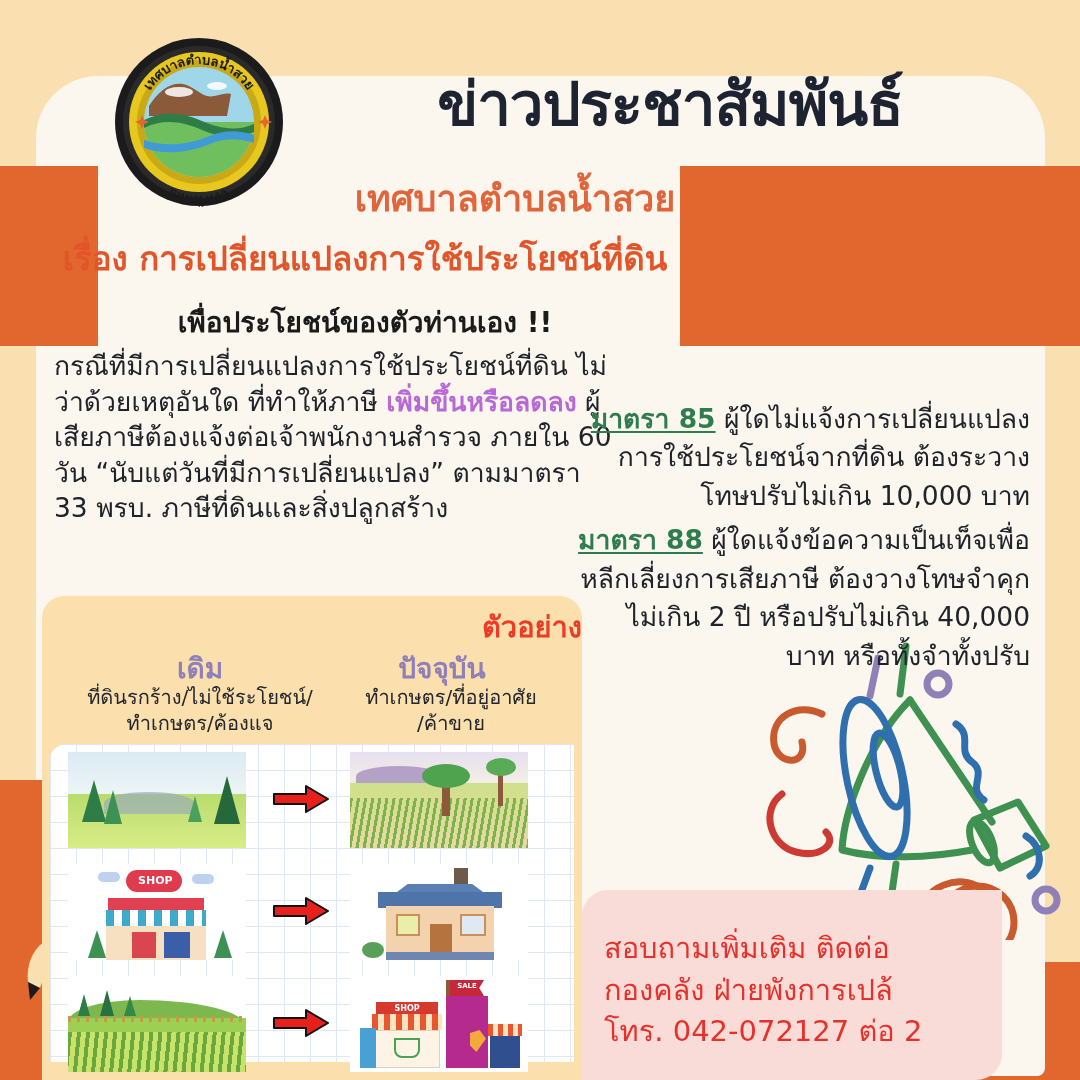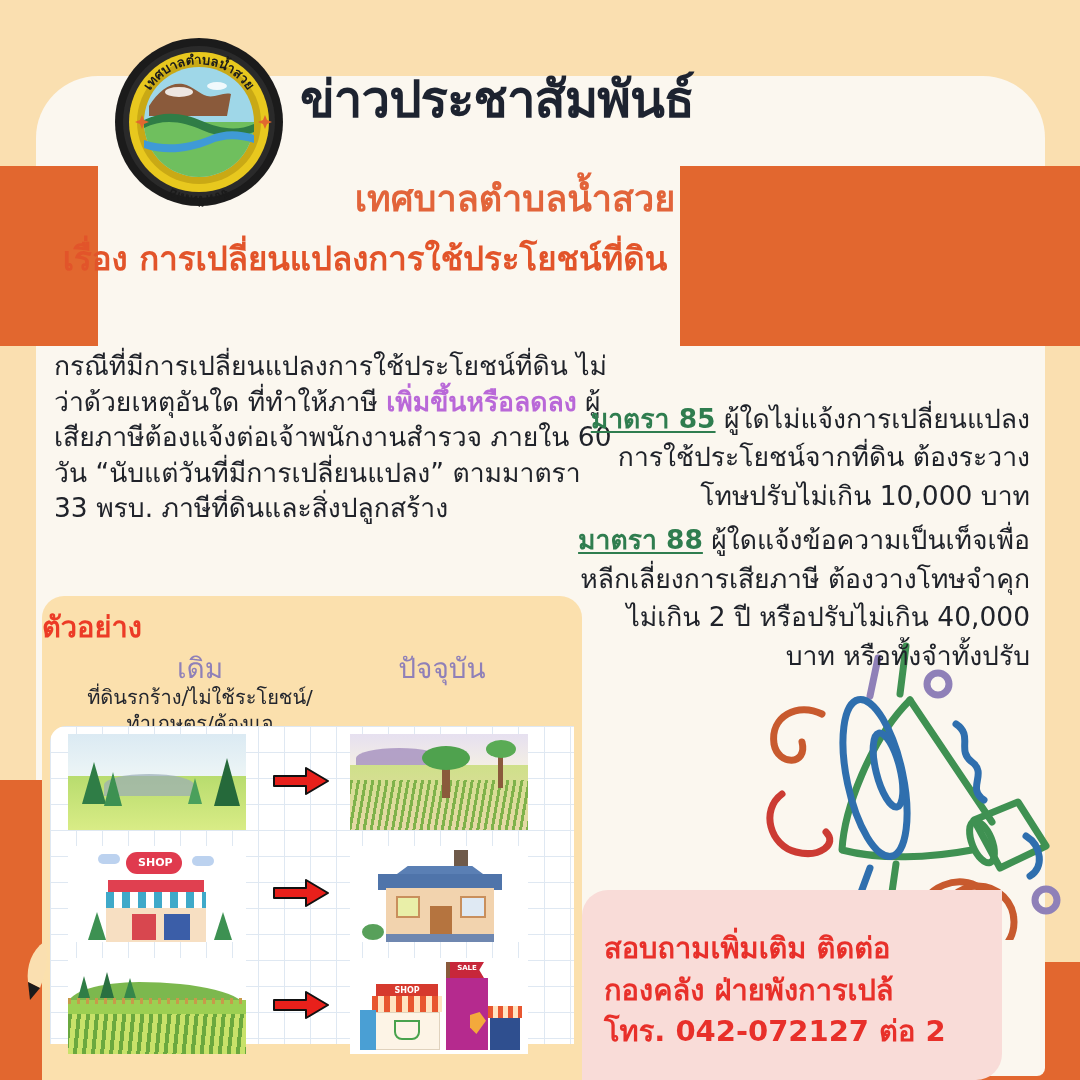--- a/index.html
+++ b/index.html
@@ -48,22 +48,22 @@
 
   
   .logo {
     position: absolute; left: 113px; top: 36px;
     width: 172px; height: 172px; z-index: 9;
   }
 
   
   .headline {
     position: absolute; left: 300px; top: 74px; width: 740px;
-    text-align: left; z-index: 8;
-    font-size: 51px; font-weight: bold; color: #1d2330;
+    text-align: center; z-index: 8;
+    font-size: 60px; font-weight: bold; color: #1d2330;
     letter-spacing: -1px; line-height: 1.0;
   }
   .subheadline {
     position: absolute; left: 300px; top: 170px; width: 430px;
     text-align: center; z-index: 8;
     font-size: 36px; font-weight: bold; color: #e2643a;
   }
   .subject {
     position: absolute; left: 50px; top: 232px; width: 630px;
     text-align: center; z-index: 8;
@@ -99,37 +99,37 @@
   .example-panel {
     position: absolute; left: 42px; top: 596px;
     width: 540px; height: 484px;
     background: #fbe0ad;
     border-top-left-radius: 22px;
     border-top-right-radius: 22px;
     z-index: 7; overflow: hidden;
   }
   .ex-title {
     position: absolute; top: 8px; left: 0; width: 540px;
-    text-align: left; font-size: 29px; font-weight: bold; color: #ec3b26;
+    text-align: right; font-size: 29px; font-weight: bold; color: #ec3b26;
   }
   .ex-col-head {
     position: absolute; top: 50px;
-    font-size: 28px; font-weight: normal; color: #8f80b8; text-align: center;
+    font-size: 28px; font-weight: bold; color: #8f80b8; text-align: center;
   }
   .ex-col-head.left  { left: 48px;  width: 220px; }
   .ex-col-head.right { left: 300px; width: 200px; }
   .ex-col-sub {
     position: absolute; top: 88px;
     font-size: 20px; line-height: 1.3; color: #23262e; text-align: center;
   }
   .ex-col-sub.left  { left: 24px;  width: 268px; }
   .ex-col-sub.right { left: 300px; width: 218px; }
 
   .ex-grid {
-    position: absolute; left: 8px; top: 130px;
+    position: absolute; left: 8px; top: 148px;
     width: 524px; height: 318px;
     background:
       linear-gradient(#dfe8f2 1px, transparent 1px) 0 0/100% 26px,
       linear-gradient(90deg, #dfe8f2 1px, transparent 1px) 0 0/26px 100%,
       #ffffff;
     border-top-left-radius: 16px;
   }
   .ex-row { position: absolute; left: 0; width: 524px; height: 112px; }
   .ex-row.r1 { top: 0; }
   .ex-row.r2 { top: 112px; }
@@ -162,21 +162,21 @@
   .contact-panel {
     position: absolute; left: 582px; bottom: 0;
     width: 420px; height: 190px;
     background: #f9dcd8;
     border-top-left-radius: 26px;
     border-bottom-right-radius: 26px;
     z-index: 8;
   }
   .contact-text {
     position: absolute; left: 604px; bottom: 28px; width: 400px;
-    z-index: 9; font-size: 29px; font-weight: bold; line-height: 1.42;
+    z-index: 9; font-size: 29px; font-weight: normal; line-height: 1.42;
     color: #e8302a;
   }
   .pencil { position: absolute; left: 18px; bottom: 70px; width: 44px; height: 70px; z-index: 9; }
 </style>
 </head>
 <body>
 
 <div id="poster">
 
   <div class="bg-bottom-band"></div>
@@ -207,20 +207,21 @@
     </text>
     <path id="arcBot" d="M86 154 m 52 -46 a 52 52 0 0 1 -104 0" fill="none"></path>
     <text font-size="13" font-weight="bold" fill="#1b1b1b" font-family="DejaVu Sans, sans-serif">
       <textPath href="#arcBot" startOffset="50%" text-anchor="middle">จังหวัดเลย</textPath>
     </text>
   </svg>
 
   <div class="headline">ข่าวประชาสัมพันธ์</div>
   <div class="subheadline">เทศบาลตำบลน้ำสวย</div>
   <div class="subject">เรื่อง การเปลี่ยนแปลงการใช้ประโยชน์ที่ดิน</div>
+  <div class="benefit">เพื่อประโยชน์ของตัวท่านเอง !!</div>
 
   <div class="body-left">
     <span>กรณีที่มีการเปลี่ยนแปลงการใช้ประโยชน์ที่ดิน ไม่</span>
     <span>ว่าด้วยเหตุอันใด ที่ทำให้ภาษี </span><span class="hl-purple">เพิ่มขึ้นหรือลดลง</span>
     <span>ผู้เสียภาษีต้องแจ้งต่อเจ้าพนักงานสำรวจ ภายใน</span>
     <span>60 วัน “นับแต่วันที่มีการเปลี่ยนแปลง”</span>
     <span>ตามมาตรา 33 พรบ. ภาษีที่ดินและสิ่งปลูกสร้าง</span>
   </div>
 
   <div class="body-right">
@@ -233,20 +234,22 @@
   </div>
 
   <div class="example-panel">
     <div class="ex-title">ตัวอย่าง</div>
 
     <div class="ex-col-head left">เดิม</div>
     <div class="ex-col-sub left" style="white-space:pre-line">ที่ดินรกร้าง/ไม่ใช้ระโยชน์/
 ทำเกษตร/ค้องแจ</div>
 
     <div class="ex-col-head right">ปัจจุบัน</div>
+    <div class="ex-col-sub right" style="white-space:pre-line">ทำเกษตร/ที่อยู่อาศัย
+/ค้าขาย</div>
 
     <div class="ex-grid">
 
       <div class="ex-row r1">
         <div class="ex-before">
           <div class="sky" style="background:linear-gradient(#dbeaf3,#eef6f6)"></div>
           <div class="ground" style="background:linear-gradient(#b8dc6e,#d9ec86)"></div>
           <div class="hill" style="left:36px;top:40px;width:90px;height:22px;background:#9aacb8;opacity:.7"></div>
           <div class="tree" style="left:14px;top:28px;border-bottom-width:42px;border-left-width:12px;border-right-width:12px;border-bottom-color:#2f7d46"></div>
           <div class="tree" style="left:36px;top:38px;border-bottom-width:34px;border-bottom-color:#3d9152"></div>

